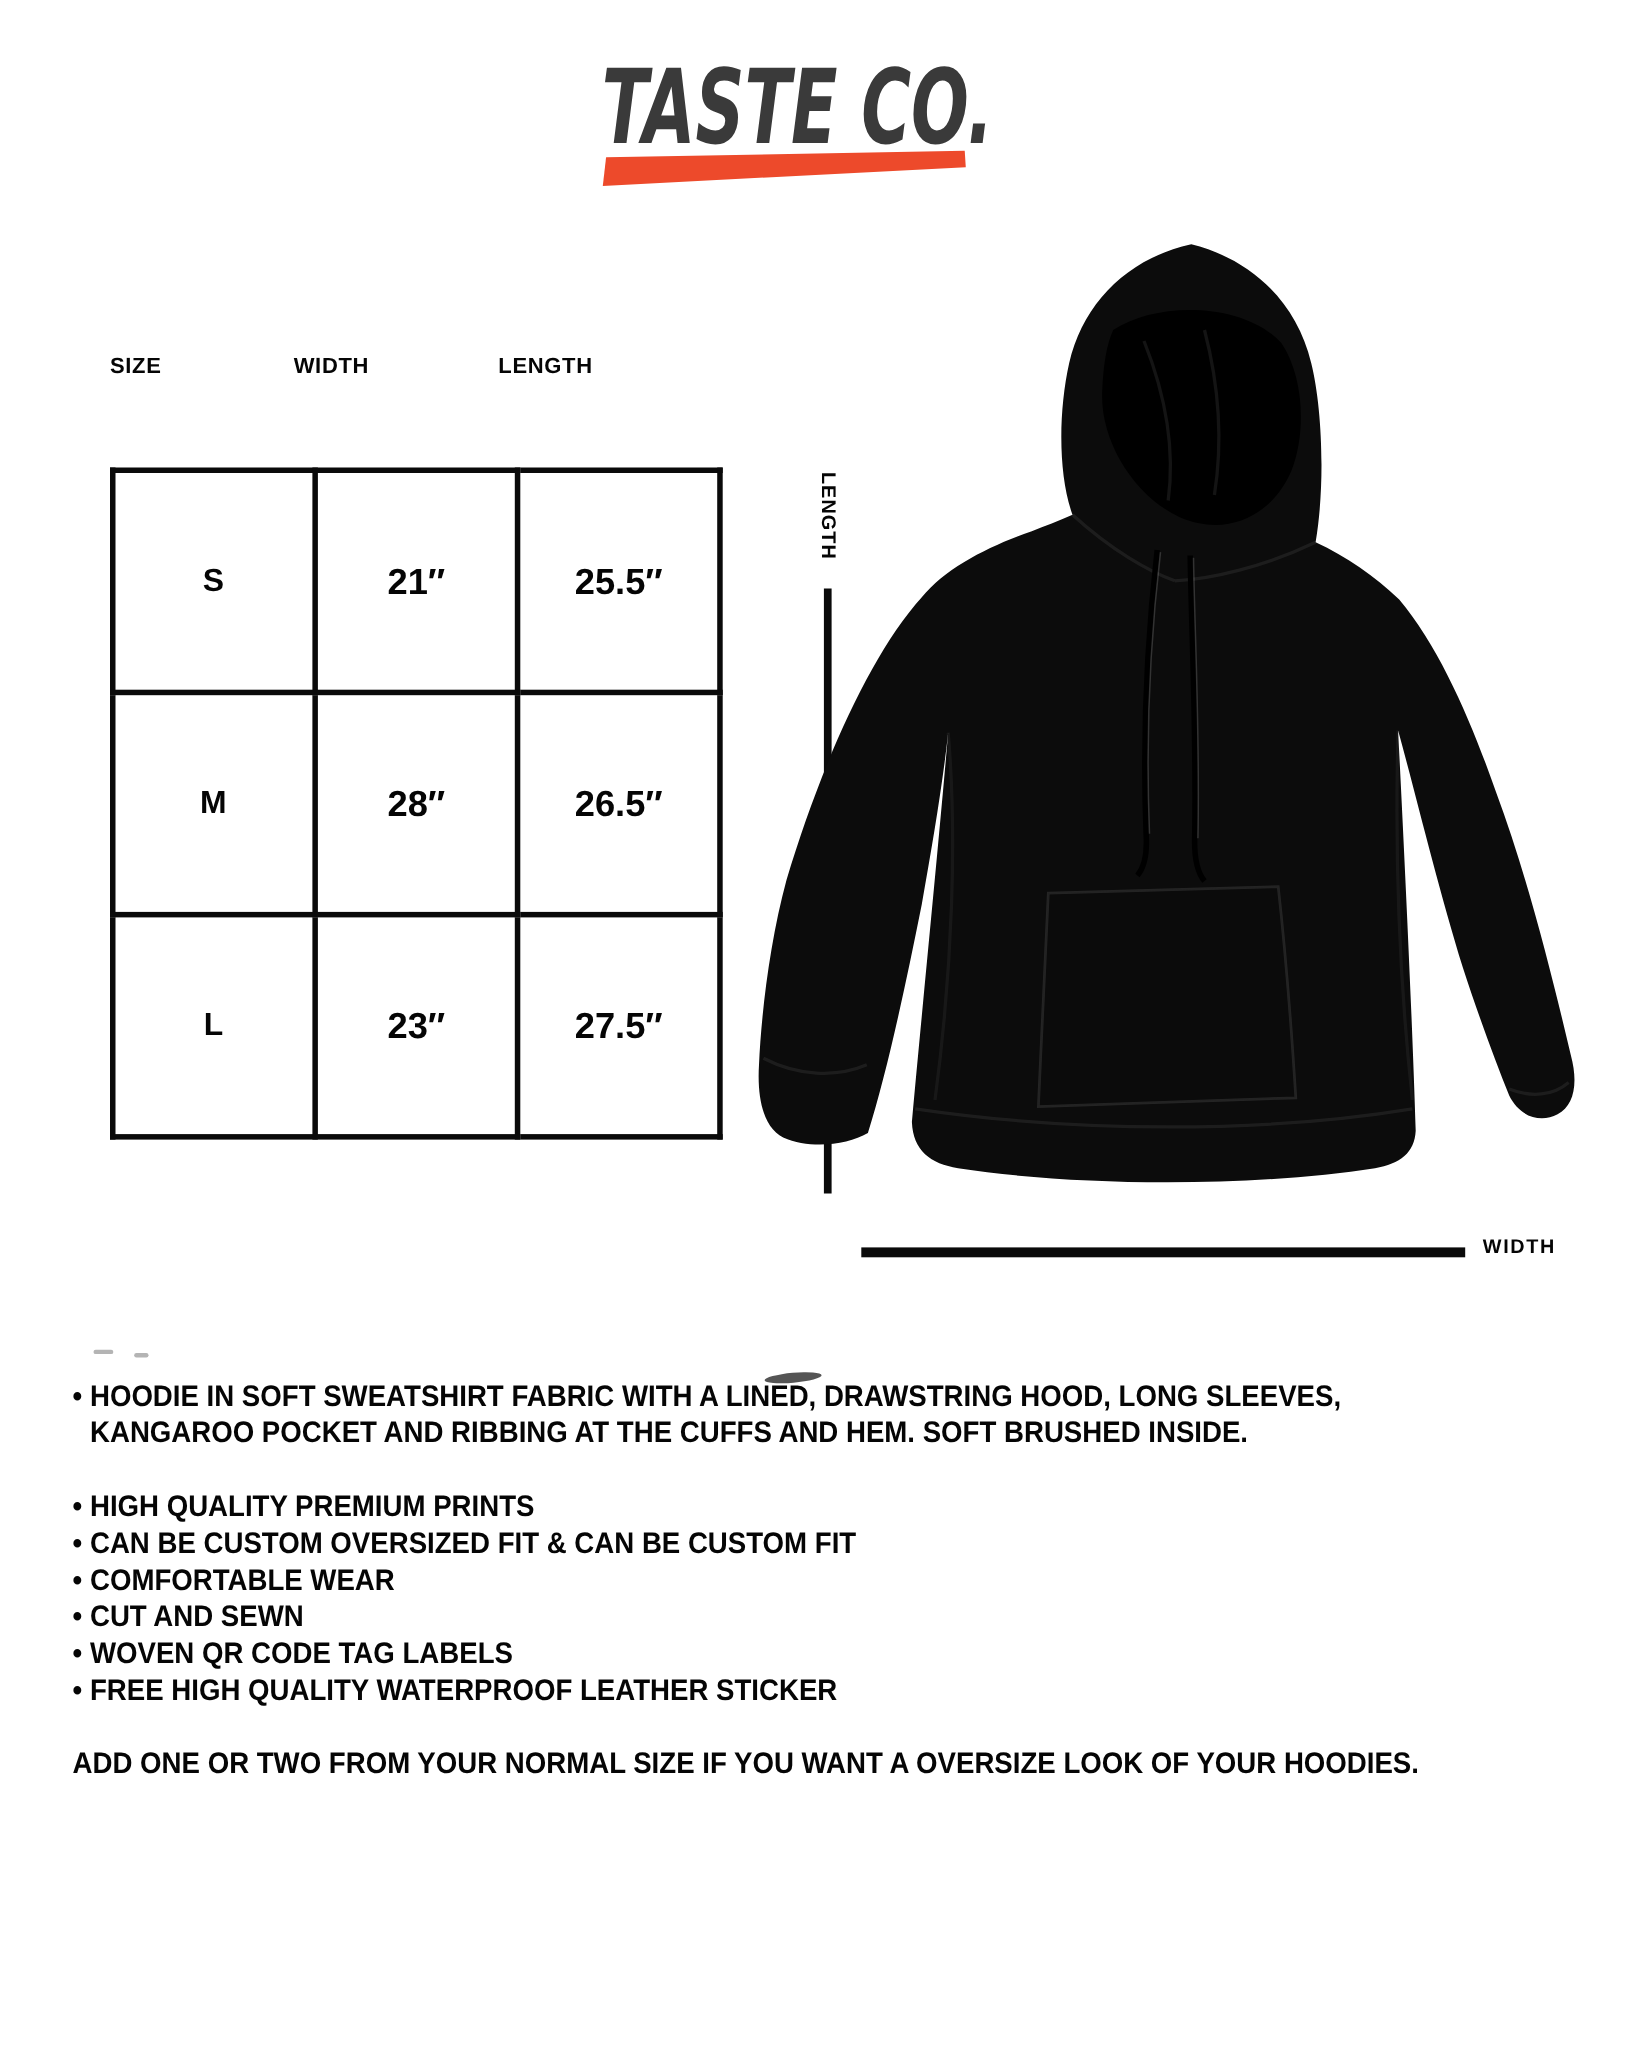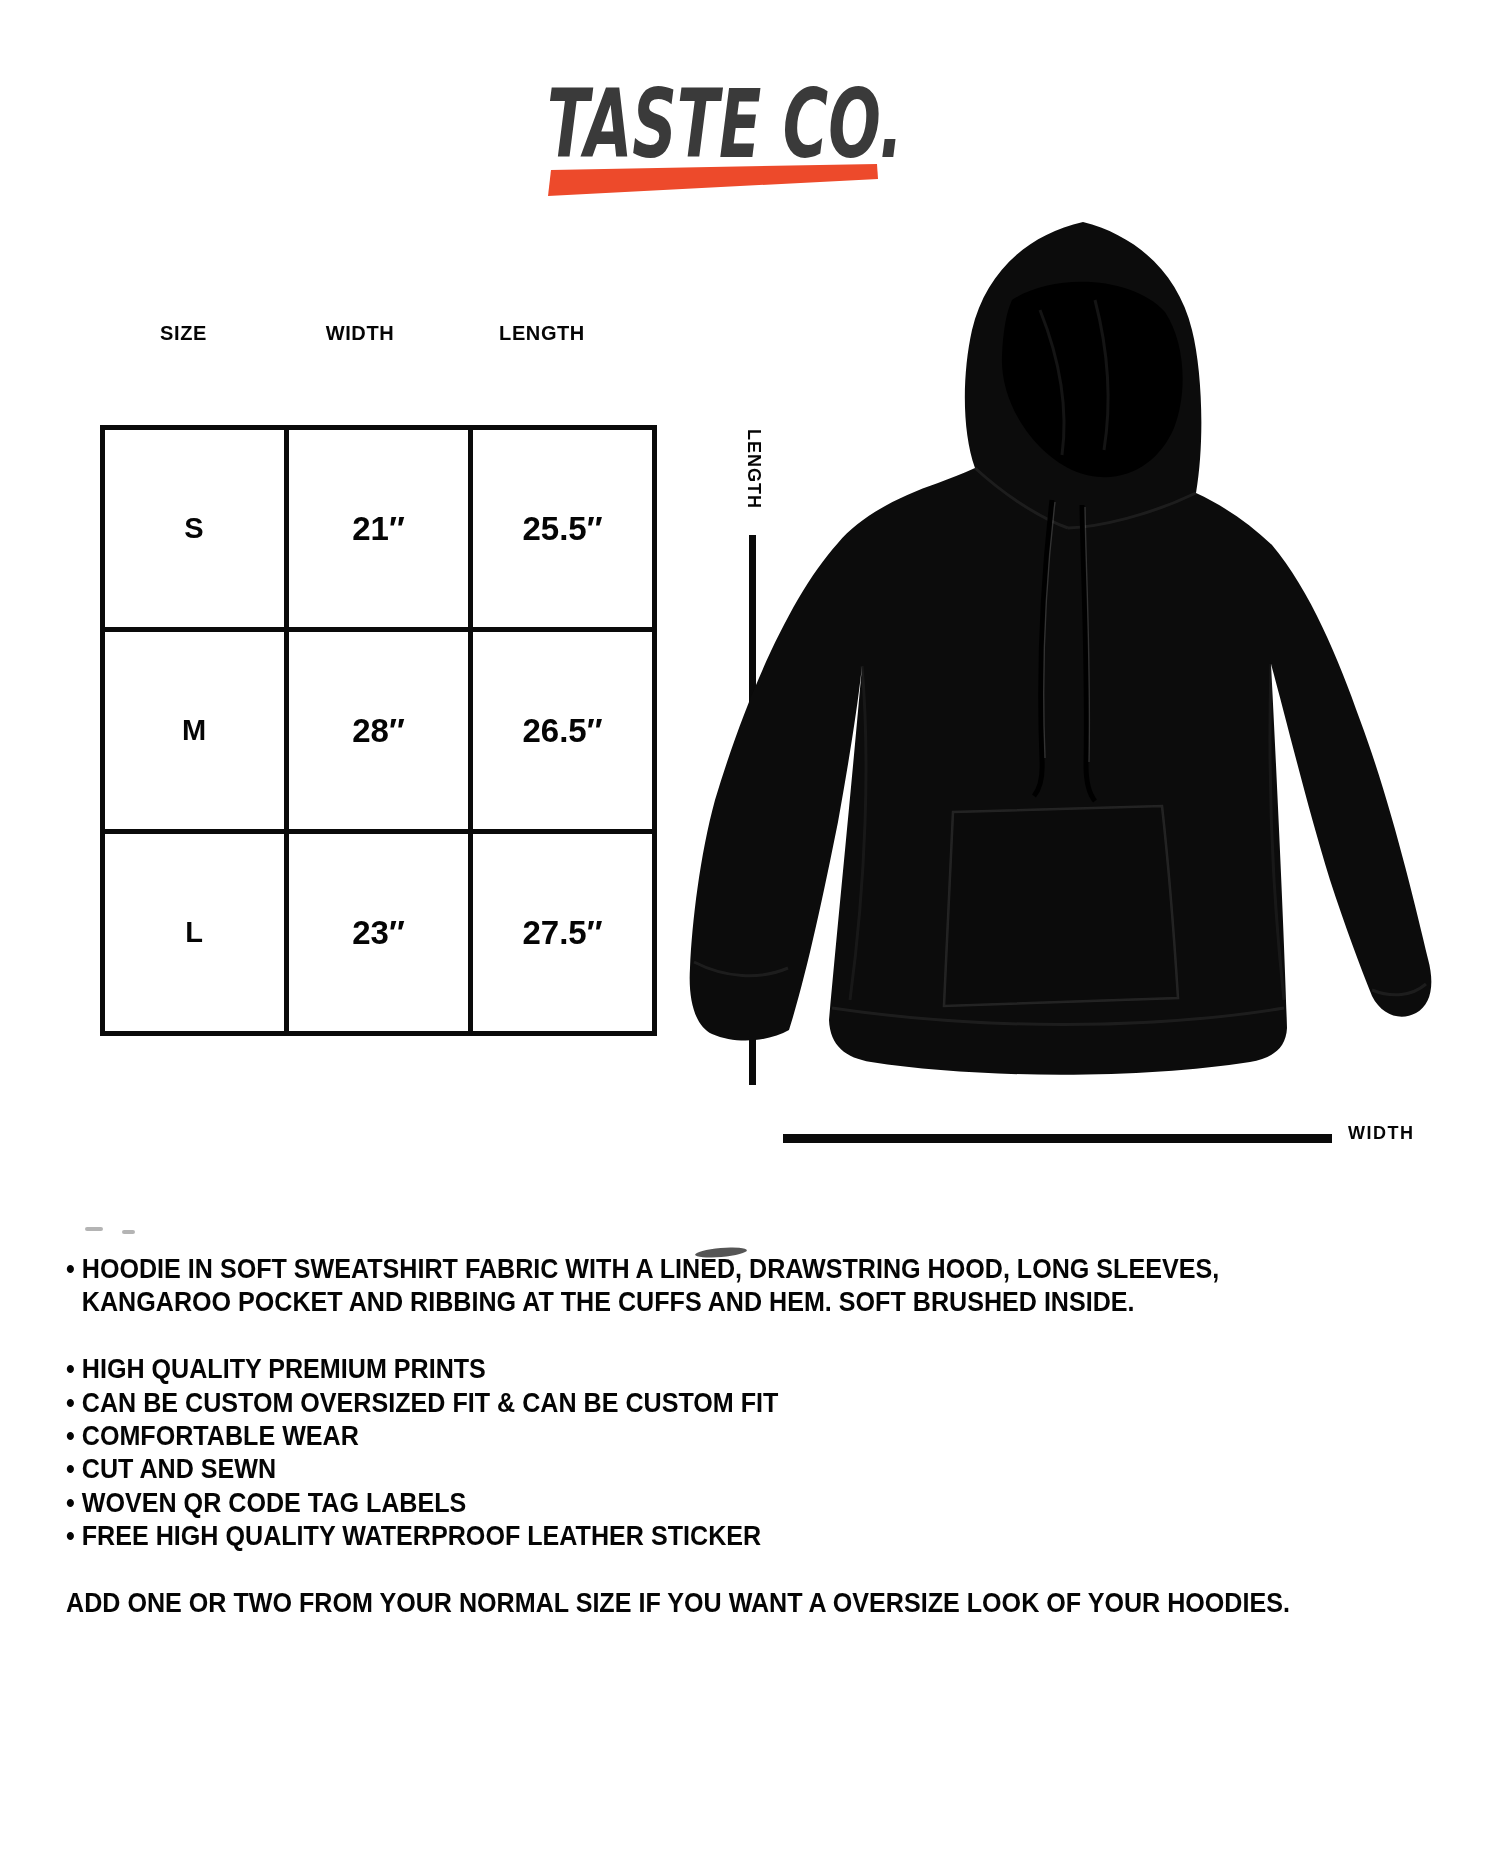--- a/index.html
+++ b/index.html
@@ -1,25 +1,25 @@
 <!DOCTYPE html>
 <html><head>
 <meta charset="utf-8">
 <style>
   html,body{margin:0;padding:0;}
   body{
     width:1500px;height:1875px;background:#ffffff;position:relative;
     font-family:"Liberation Sans",sans-serif;color:#050505;overflow:hidden;
   }
   
-  .logo-wrap{position:absolute;left:545px;top:69px;width:420px;height:140px;}
+  .logo-wrap{position:absolute;left:545px;top:42px;width:420px;height:140px;}
   
   .chart-headers{position:absolute;left:100px;top:322px;width:531px;display:flex;}
   .chart-headers .hdr{
-    font-weight:bold;font-size:20px;letter-spacing:.6px;text-align:center;
+    font-weight:bold;font-size:20px;letter-spacing:.6px;text-align:left;
   }
   .hdr.h-size{width:167px;}
   .hdr.h-width{width:186px;}
   .hdr.h-length{width:178px;}
   
   table.size-table{
     position:absolute;left:100px;top:425px;width:531px;height:611px;
     border-collapse:collapse;table-layout:fixed;
   }
   table.size-table td{

